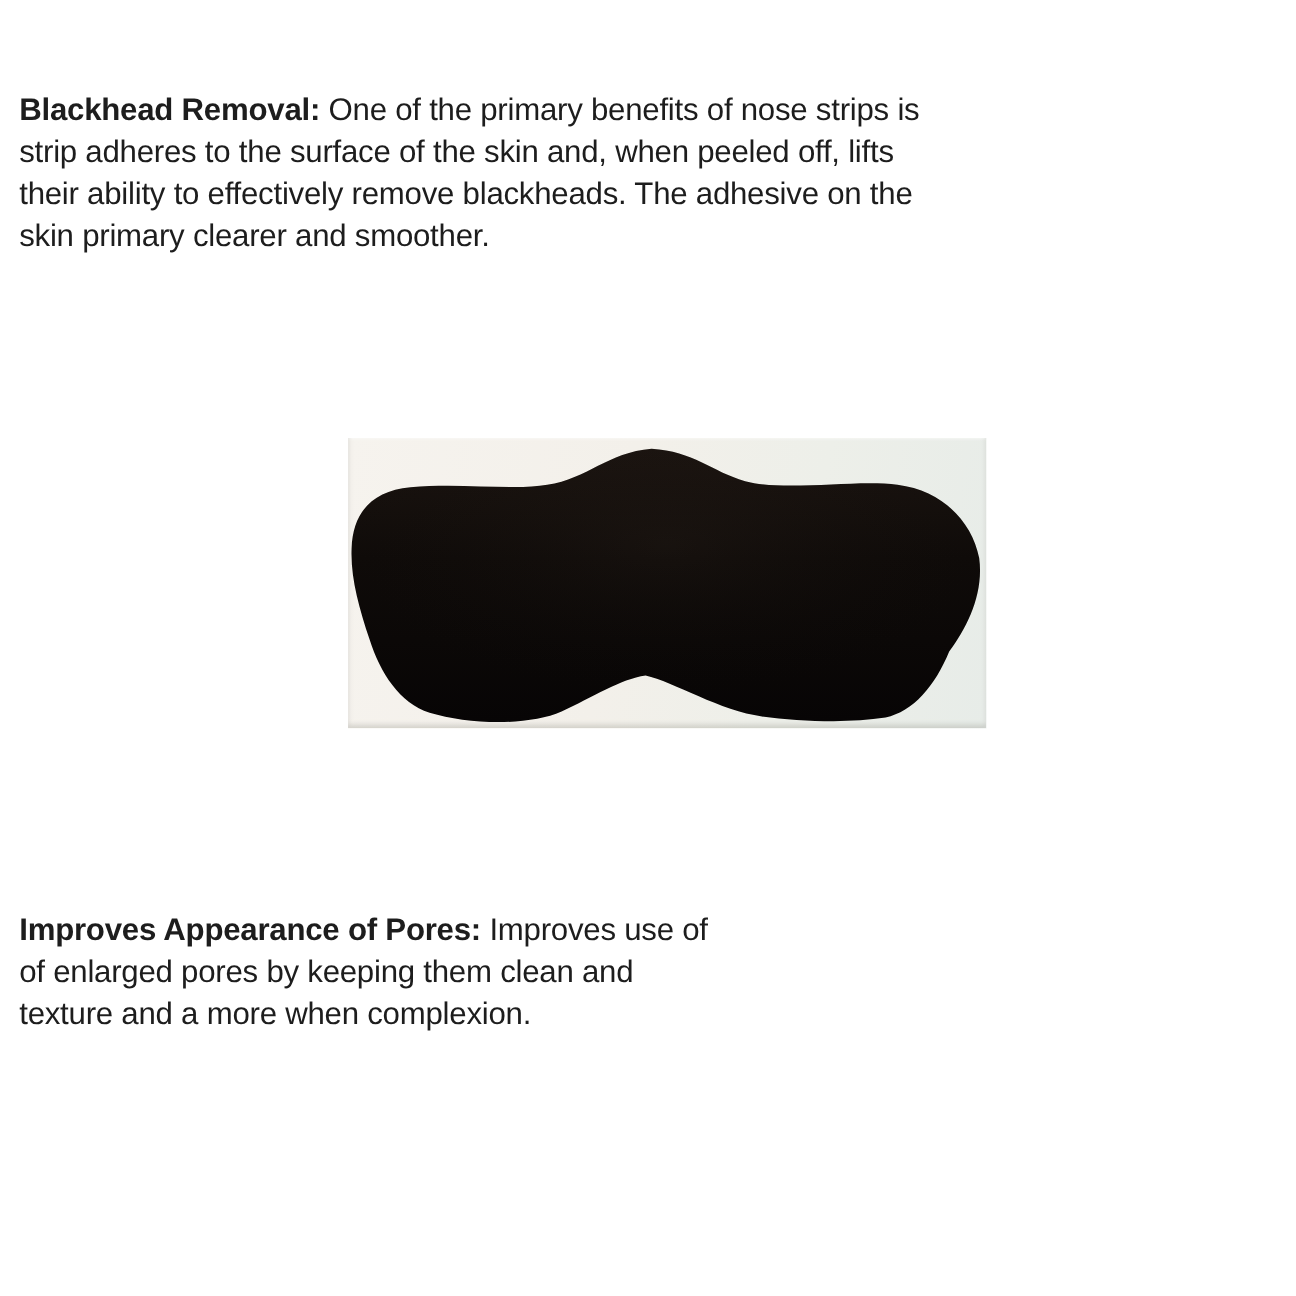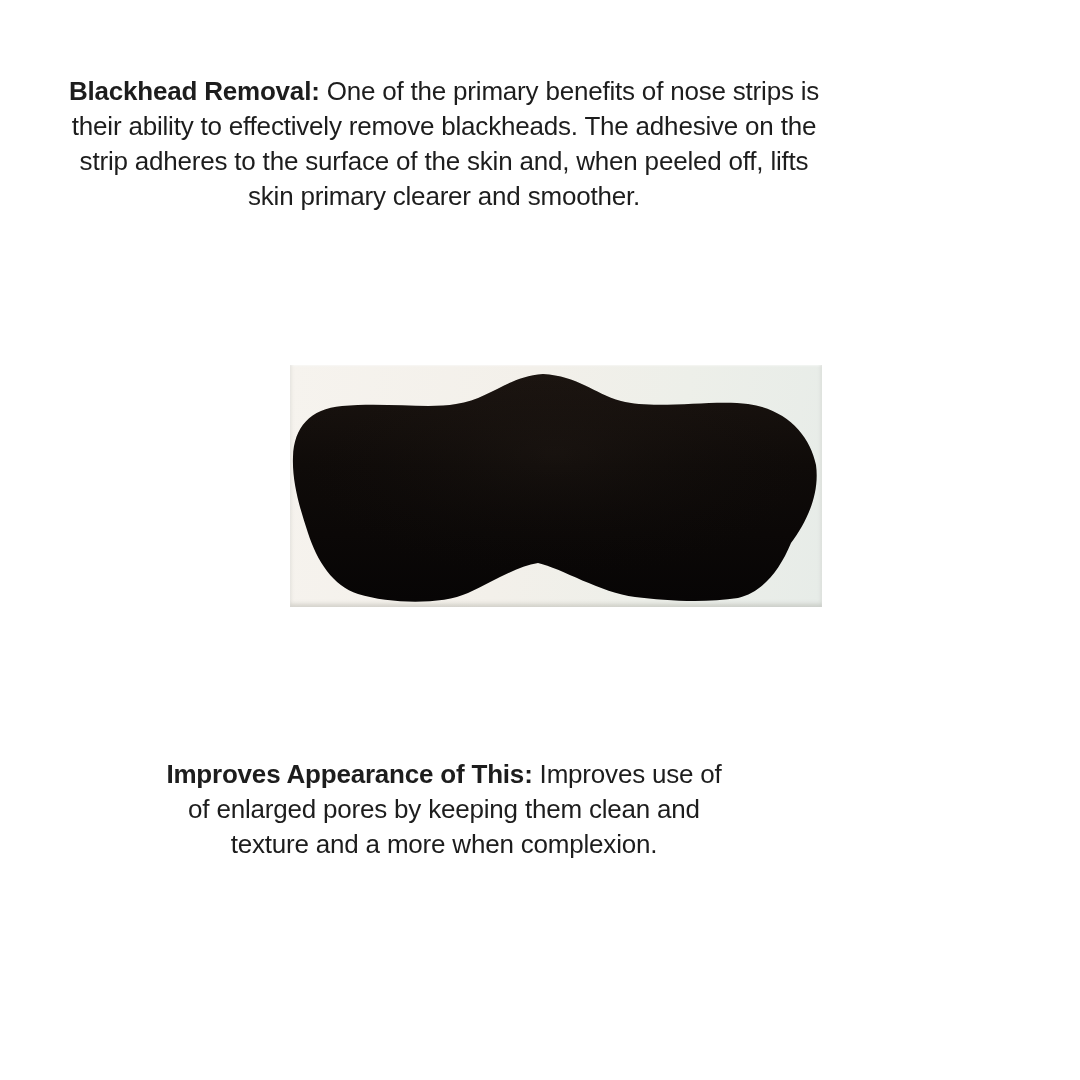--- a/index.html
+++ b/index.html
@@ -10,23 +10,23 @@
     width: 1080px;
     height: 1080px;
     background: #ffffff;
     font-family: "Liberation Sans", "DejaVu Sans", sans-serif;
     color: #1d1d1d;
     position: relative;
     overflow: hidden;
   }
   .text-block {
     position: absolute;
-    left: 4px;
+    left: 16px;
     width: 880px;
-    text-align: center;
+    text-align: left;
     font-size: 26px;
     line-height: 35px;
     letter-spacing: -0.2px;
     font-weight: 400;
   }
   .text-block .line {
     white-space: nowrap;
   }
   .text-block strong {
     font-weight: 700;
@@ -53,22 +53,22 @@
     display: block;
     width: 532px;
     height: 242px;
   }
 </style>
 </head>
 <body>
 
 <section class="text-block" id="top-paragraph">
   <div class="line"><strong>Blackhead Removal:</strong><span> One of the primary benefits of nose strips is</span></div>
+  <div class="line">strip adheres to the surface of the skin and, when peeled off, lifts</div>
   <div class="line">their ability to effectively remove blackheads. The adhesive on the</div>
-  <div class="line">strip adheres to the surface of the skin and, when peeled off, lifts</div>
   <div class="line">skin primary clearer and smoother.</div>
 </section>
 
 <figure id="photo-frame" style="margin:0" aria-label="Black charcoal nose strip lying on an off-white surface">
   <svg viewBox="0 0 532 242" preserveAspectRatio="none" xmlns="http://www.w3.org/2000/svg">
     <defs>
       <linearGradient id="stripGrad" x1="0" y1="0" x2="0" y2="1">
         <stop offset="0" stop-color="#1b1410"></stop>
         <stop offset="0.4" stop-color="#0f0b09"></stop>
         <stop offset="1" stop-color="#070505"></stop>
@@ -107,16 +107,16 @@
          C 311,228 271,203 248,198
          C 227,201 204,216 178,228
          C 151,240 101,239 68,228
          C 43,221 27,196 18,168
          C 9,141 2,116 3,92
          Z" fill="url(#sheen)"></path>
   </svg>
 </figure>
 
 <section class="text-block" id="bottom-paragraph">
-  <div class="line"><strong>Improves Appearance of This:</strong><span> Improves use of</span></div>
+  <div class="line"><strong>Improves Appearance of Pores:</strong><span> Improves use of</span></div>
   <div class="line">of enlarged pores by keeping them clean and</div>
   <div class="line">texture and a more when complexion.</div>
 </section>
 
 </body></html>

